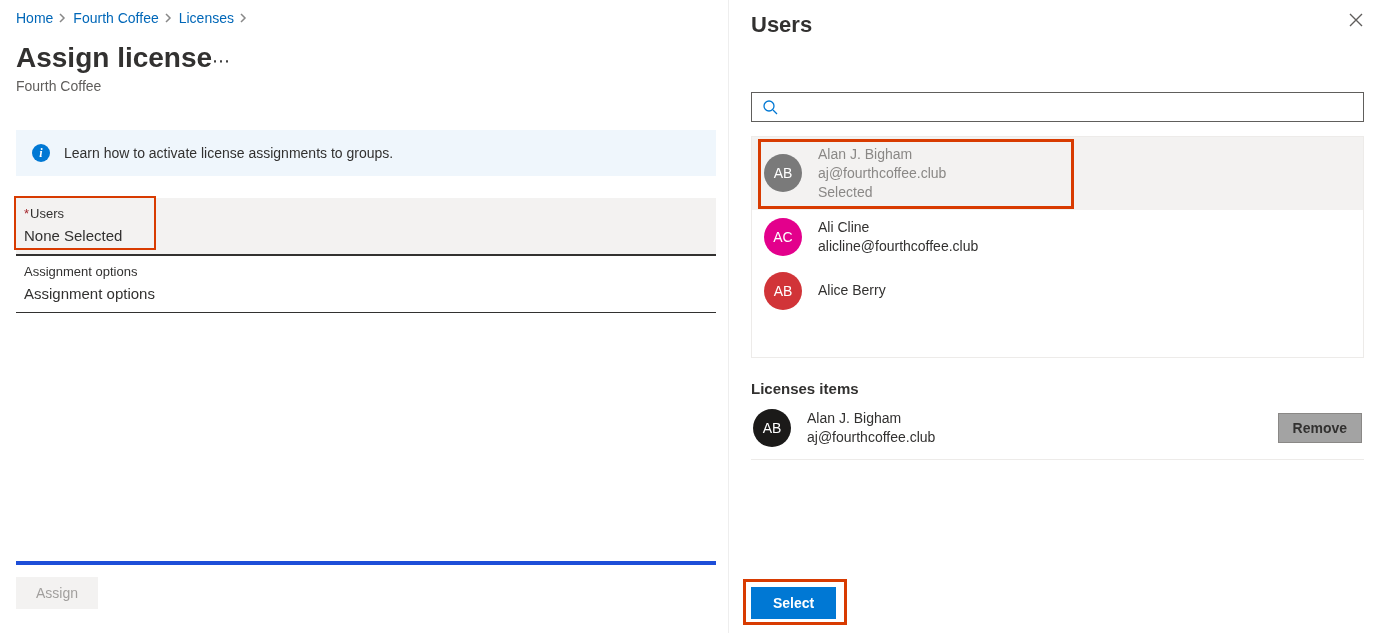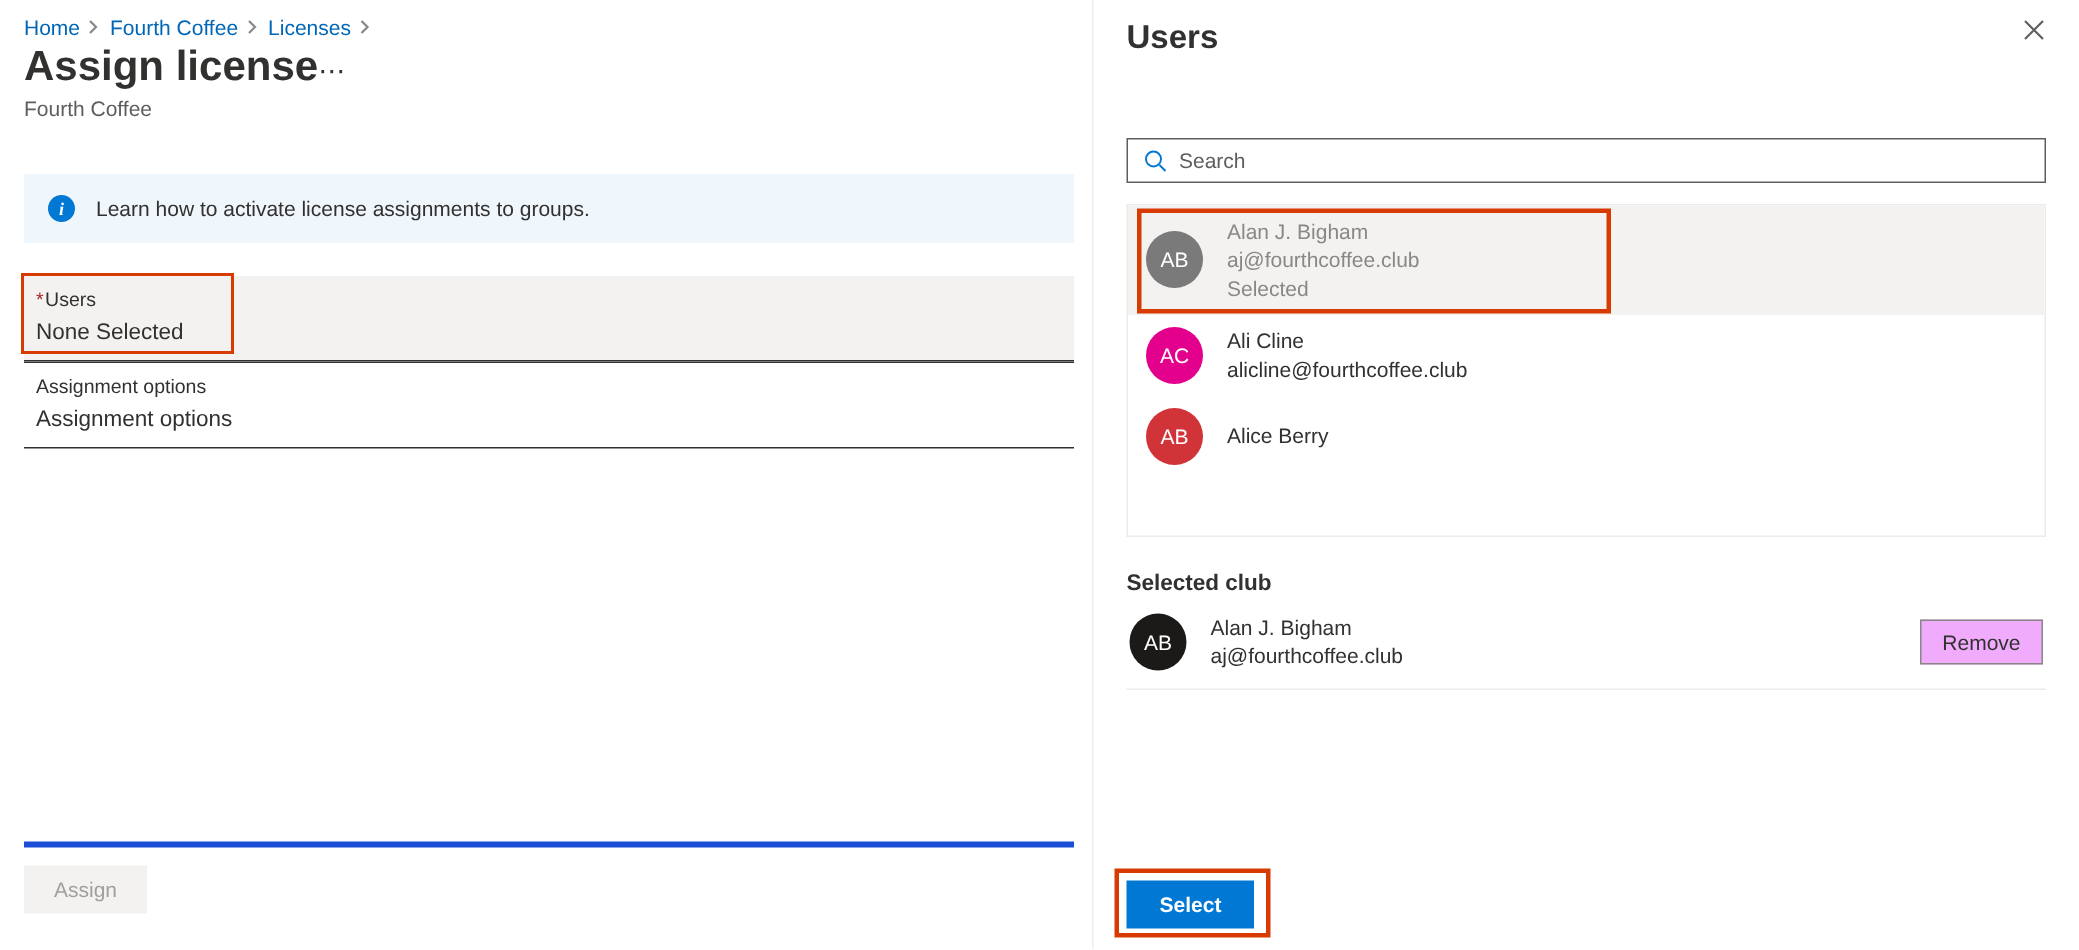--- a/index.html
+++ b/index.html
@@ -16,21 +16,21 @@
   .main { flex: 0 0 728px; padding: 8px 0 0 16px; display: flex; flex-direction: column; justify-content: flex-end; }
   .panel { flex: 1; border-left: 1px solid #eee; padding: 12px 22px 14px 22px; display: flex; flex-direction: column; position: relative; }
 
   
   .breadcrumb { display: flex; align-items: center; gap: 6px; font-size: 14px; height: 20px; }
   .bc-link { color: #0067b8; cursor: pointer; }
   .bc-sep { color: #888; font-size: 12px; }
   .bc-sep svg { display: block; }
 
   
-  .title-row { display: flex; align-items: center; }
+  .title-row { display: flex; align-items: center; margin-top: 14px; }
   .page-title { font-size: 28px; font-weight: 600; margin: 0; }
   .more-dots { color: #333; font-size: 18px; cursor: pointer; letter-spacing: 1px; line-height: 1; padding-top:6px; }
   .subtitle { font-size: 14px; color: #605e5c; margin-top: 4px; }
 
   
   .banner {
     margin-top: 36px;
     background: #eff6fc;
     padding: 14px 16px;
     display: flex; align-items: center; gap: 14px;
@@ -132,23 +132,24 @@
   }
 
   .sel-heading { font-size: 15px; font-weight: 600; margin-top: 22px; }
   .sel-row {
     display: flex; align-items: center; gap: 16px;
     padding: 12px 2px;
     border-bottom: 1px solid #edebe9;
   }
   .sel-row .user-meta { flex: 1; }
   .btn-remove {
-    background: #f0abfc; border: 1px solid #8a8886;
+    background: #a3a3a3; border: 1px solid #8a8886;
     padding: 6px 14px; font-size: 14px; cursor: pointer;
     color: #323130;
+    font-weight: bold;
   }
 
   .panel-footer { margin-top: auto; position: relative; padding-top: 8px; }
   .btn-select {
     background: #0078d4; color: #fff; border: none;
     padding: 8px 22px; font-size: 14px; font-weight: 600;
     cursor: pointer;
   }
   .red-frame-3 {
     position: absolute; left: -8px; top: 0px;
@@ -223,21 +224,20 @@
       </span>
     </div>
 
     <div class="search-wrap">
       <span class="search-icon">
         <svg viewBox="0 0 16 16" width="16" height="16">
           <circle cx="7" cy="7" r="5" fill="none" stroke="#0078d4" stroke-width="1.3"></circle>
           <line x1="11" y1="11" x2="15" y2="15" stroke="#0078d4" stroke-width="1.3"></line>
         </svg>
       </span>
-      <input class="search-input" placeholder="Search" style="">
     </div>
 
     <div class="user-list">
       <div class="red-frame-2"></div>
 
       <div class="user-row selected">
         <span class="avatar gray">AB</span>
         <div class="user-meta">
           <span>Alan J. Bigham</span>
           <span>aj@fourthcoffee.club</span>
@@ -255,21 +255,21 @@
       </div>
 
       <div class="user-row">
         <span class="avatar red">AB</span>
         <div class="user-meta">
           <span>Alice Berry</span>
         </div>
       </div>
     </div>
 
-    <div class="sel-heading">Selected club</div>
+    <div class="sel-heading">Licenses items</div>
 
     <div class="sel-row">
       <span class="avatar black">AB</span>
       <div class="user-meta">
         <span>Alan J. Bigham</span>
         <span>aj@fourthcoffee.club</span>
       </div>
       <button class="btn-remove">Remove</button>
     </div>
 

